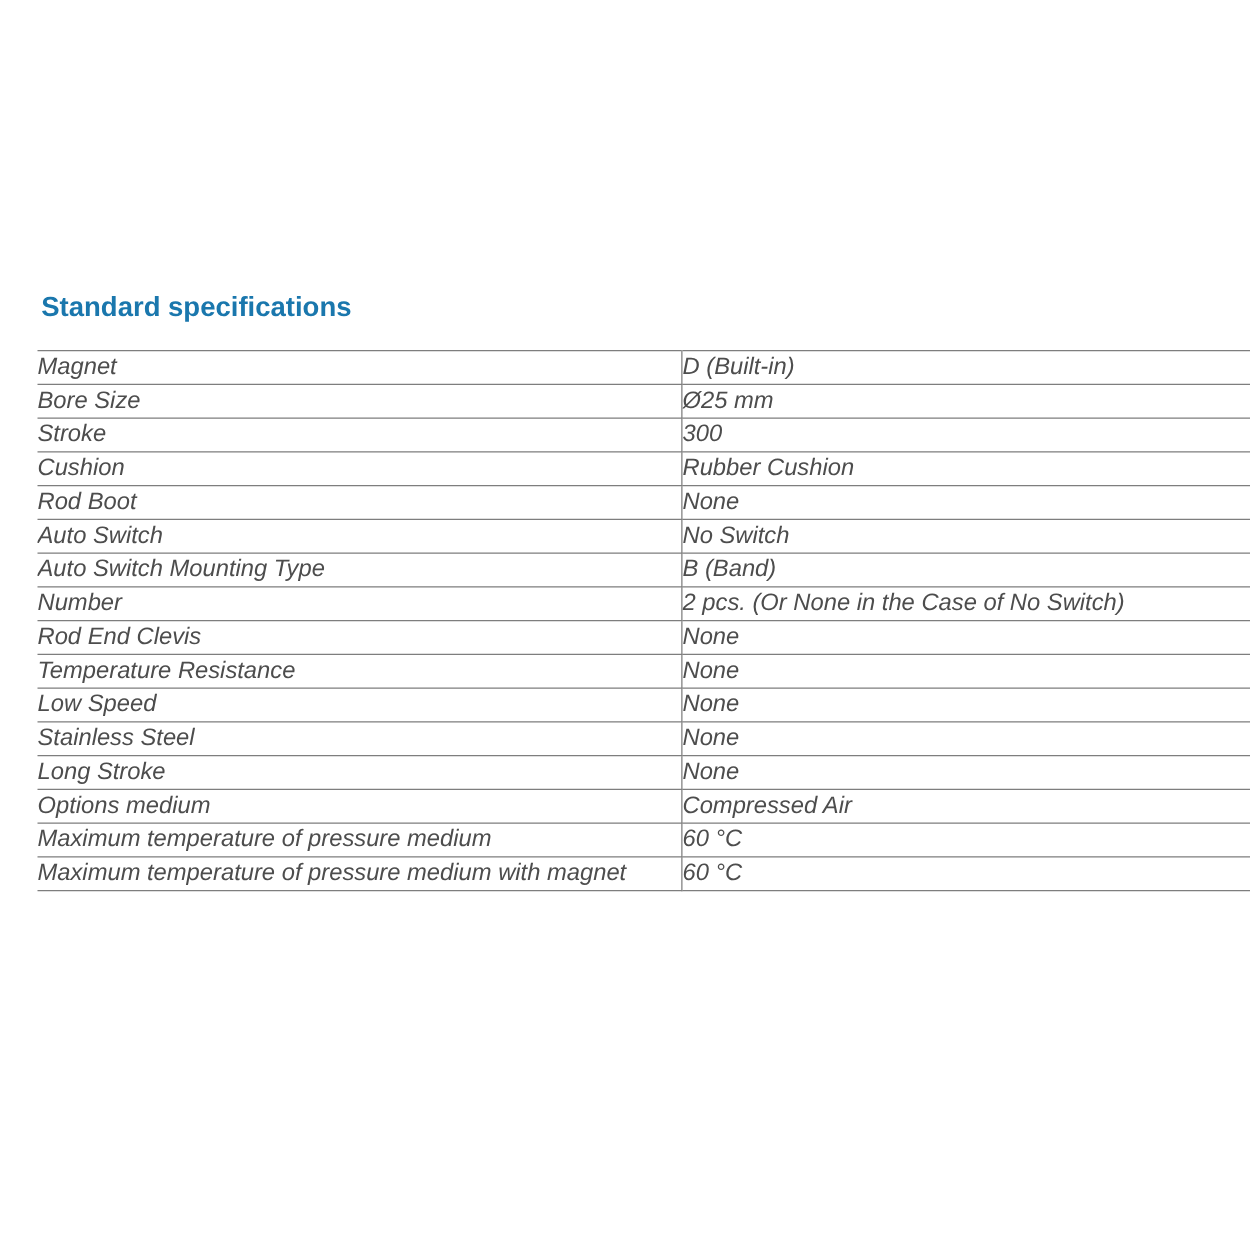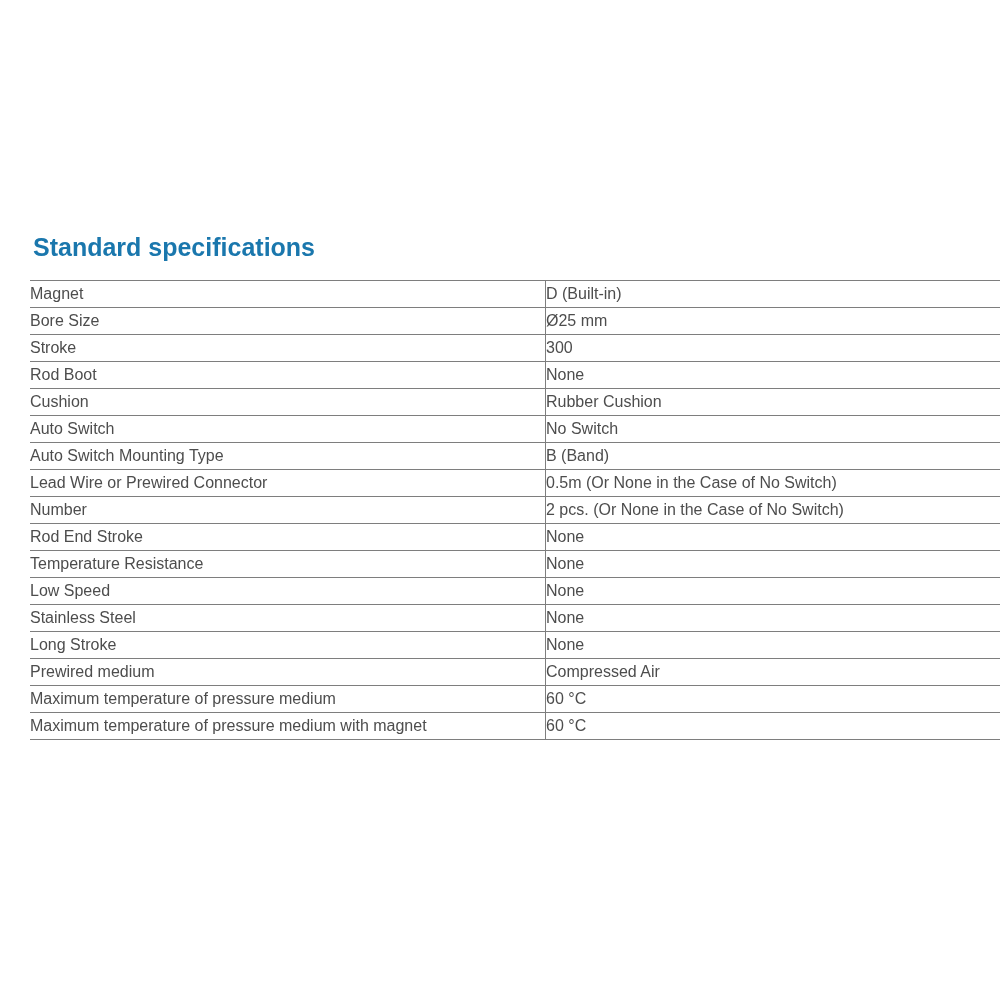--- a/index.html
+++ b/index.html
@@ -12,44 +12,45 @@
     width: 1000px;
     height: 1000px;
     background: #ffffff;
     overflow: hidden;
     font-family: "Liberation Sans", sans-serif;
   }
   .section-title {
     position: absolute;
     left: 33px;
     top: 233px;
-    font-size: 25px;
+    font-size: 22px;
     font-weight: bold;
     color: #1a77ad;
     letter-spacing: 0px;
     white-space: nowrap;
   }
   table.spec-table {
     position: absolute;
     left: 30px;
     top: 280px;
     width: 970px;
     border-collapse: collapse;
     table-layout: fixed;
     border-top: 1px solid #7e7e7e;
   }
   table.spec-table td {
     height: 26px;
-    font-size: 16px;
+    font-size: 19px;
     color: #4d4d4d;
     vertical-align: middle;
     border-bottom: 1px solid #7e7e7e;
     white-space: nowrap;
     overflow: hidden;
     padding: 0;
+    font-style: italic;
   }
   td.spec-label {
     width: 515px;
     padding-left: 5px;
     border-right: 1px solid #7e7e7e;
   }
   td.spec-value {
     padding-left: 8px;
   }
 </style>
@@ -68,65 +69,61 @@
       </tr>
       <tr>
         <td class="spec-label">Bore Size</td>
         <td class="spec-value">Ø25 mm</td>
       </tr>
       <tr>
         <td class="spec-label">Stroke</td>
         <td class="spec-value">300</td>
       </tr>
       <tr>
+        <td class="spec-label">Cushion</td>
+        <td class="spec-value">Rubber Cushion</td>
+      </tr>
+      <tr>
         <td class="spec-label">Rod Boot</td>
         <td class="spec-value">None</td>
-      </tr>
-      <tr>
-        <td class="spec-label">Cushion</td>
-        <td class="spec-value">Rubber Cushion</td>
       </tr>
       <tr>
         <td class="spec-label">Auto Switch</td>
         <td class="spec-value">No Switch</td>
       </tr>
       <tr>
         <td class="spec-label">Auto Switch Mounting Type</td>
         <td class="spec-value">B (Band)</td>
       </tr>
       <tr>
-        <td class="spec-label">Lead Wire or Prewired Connector</td>
-        <td class="spec-value">0.5m (Or None in the Case of No Switch)</td>
-      </tr>
-      <tr>
         <td class="spec-label">Number</td>
         <td class="spec-value">2 pcs. (Or None in the Case of No Switch)</td>
       </tr>
       <tr>
-        <td class="spec-label">Rod End Stroke</td>
+        <td class="spec-label">Rod End Clevis</td>
         <td class="spec-value">None</td>
       </tr>
       <tr>
         <td class="spec-label">Temperature Resistance</td>
         <td class="spec-value">None</td>
       </tr>
       <tr>
         <td class="spec-label">Low Speed</td>
         <td class="spec-value">None</td>
       </tr>
       <tr>
         <td class="spec-label">Stainless Steel</td>
         <td class="spec-value">None</td>
       </tr>
       <tr>
         <td class="spec-label">Long Stroke</td>
         <td class="spec-value">None</td>
       </tr>
       <tr>
-        <td class="spec-label">Prewired medium</td>
+        <td class="spec-label">Options medium</td>
         <td class="spec-value">Compressed Air</td>
       </tr>
       <tr>
         <td class="spec-label">Maximum temperature of pressure medium</td>
         <td class="spec-value">60 °C</td>
       </tr>
       <tr>
         <td class="spec-label">Maximum temperature of pressure medium with magnet</td>
         <td class="spec-value">60 °C</td>
       </tr>

